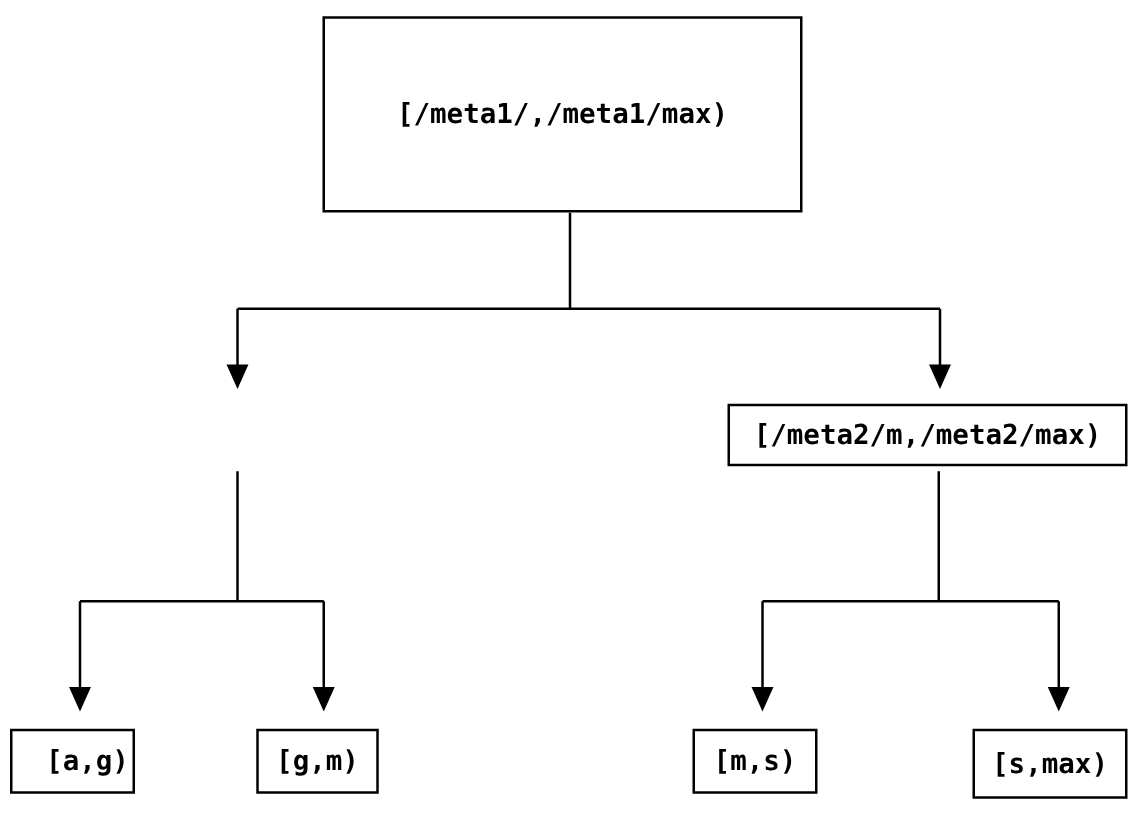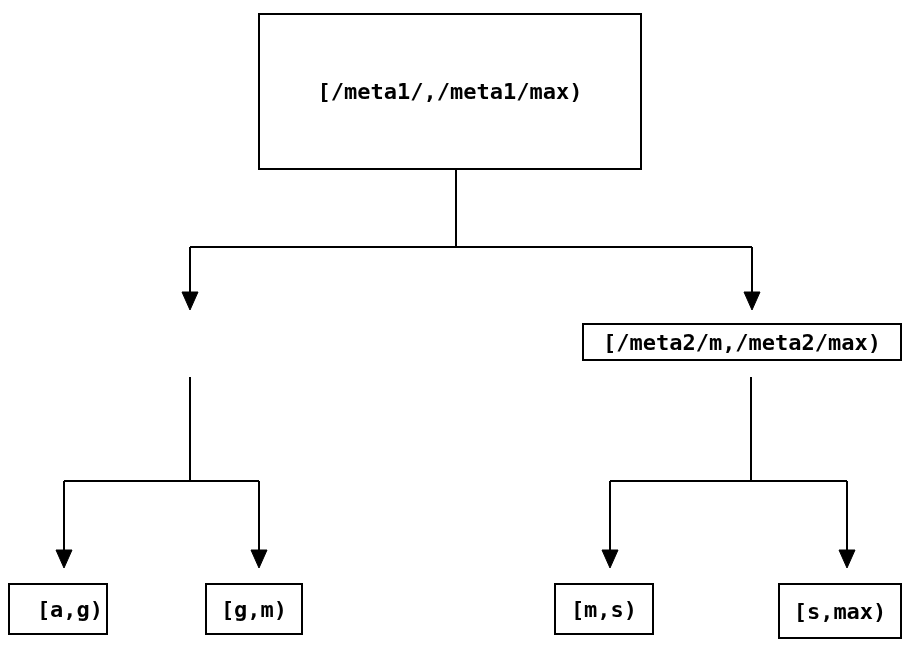--- a/index.html
+++ b/index.html
@@ -39,21 +39,21 @@
     display: flex;
     align-items: center;
     justify-content: center;
     font-size: 22px;
     font-weight: bold;
     color: #000000;
     white-space: pre;
   }
   .node-root      { left: 258px; top: 13px;  width: 384px; height: 157px; }
   .node-left      { left: 22px;  top: 323px; width: 324px; height: 54px;  }
-  .node-right     { left: 582px; top: 323px; width: 320px; height: 38px;  }
+  .node-right     { left: 582px; top: 323px; width: 320px; height: 50px;  }
   .node-leaf-ag   { left: 8px;   top: 583px; width: 100px; height: 52px; padding-left: 24px;  }
   .node-leaf-gm   { left: 205px; top: 583px; width: 98px;  height: 52px;  }
   .node-leaf-ms   { left: 554px; top: 583px; width: 100px; height: 52px;  }
   .node-leaf-smax { left: 778px; top: 583px; width: 124px; height: 56px;  }
 </style>
 </head>
 <body>
 
 <div class="stage">
 

